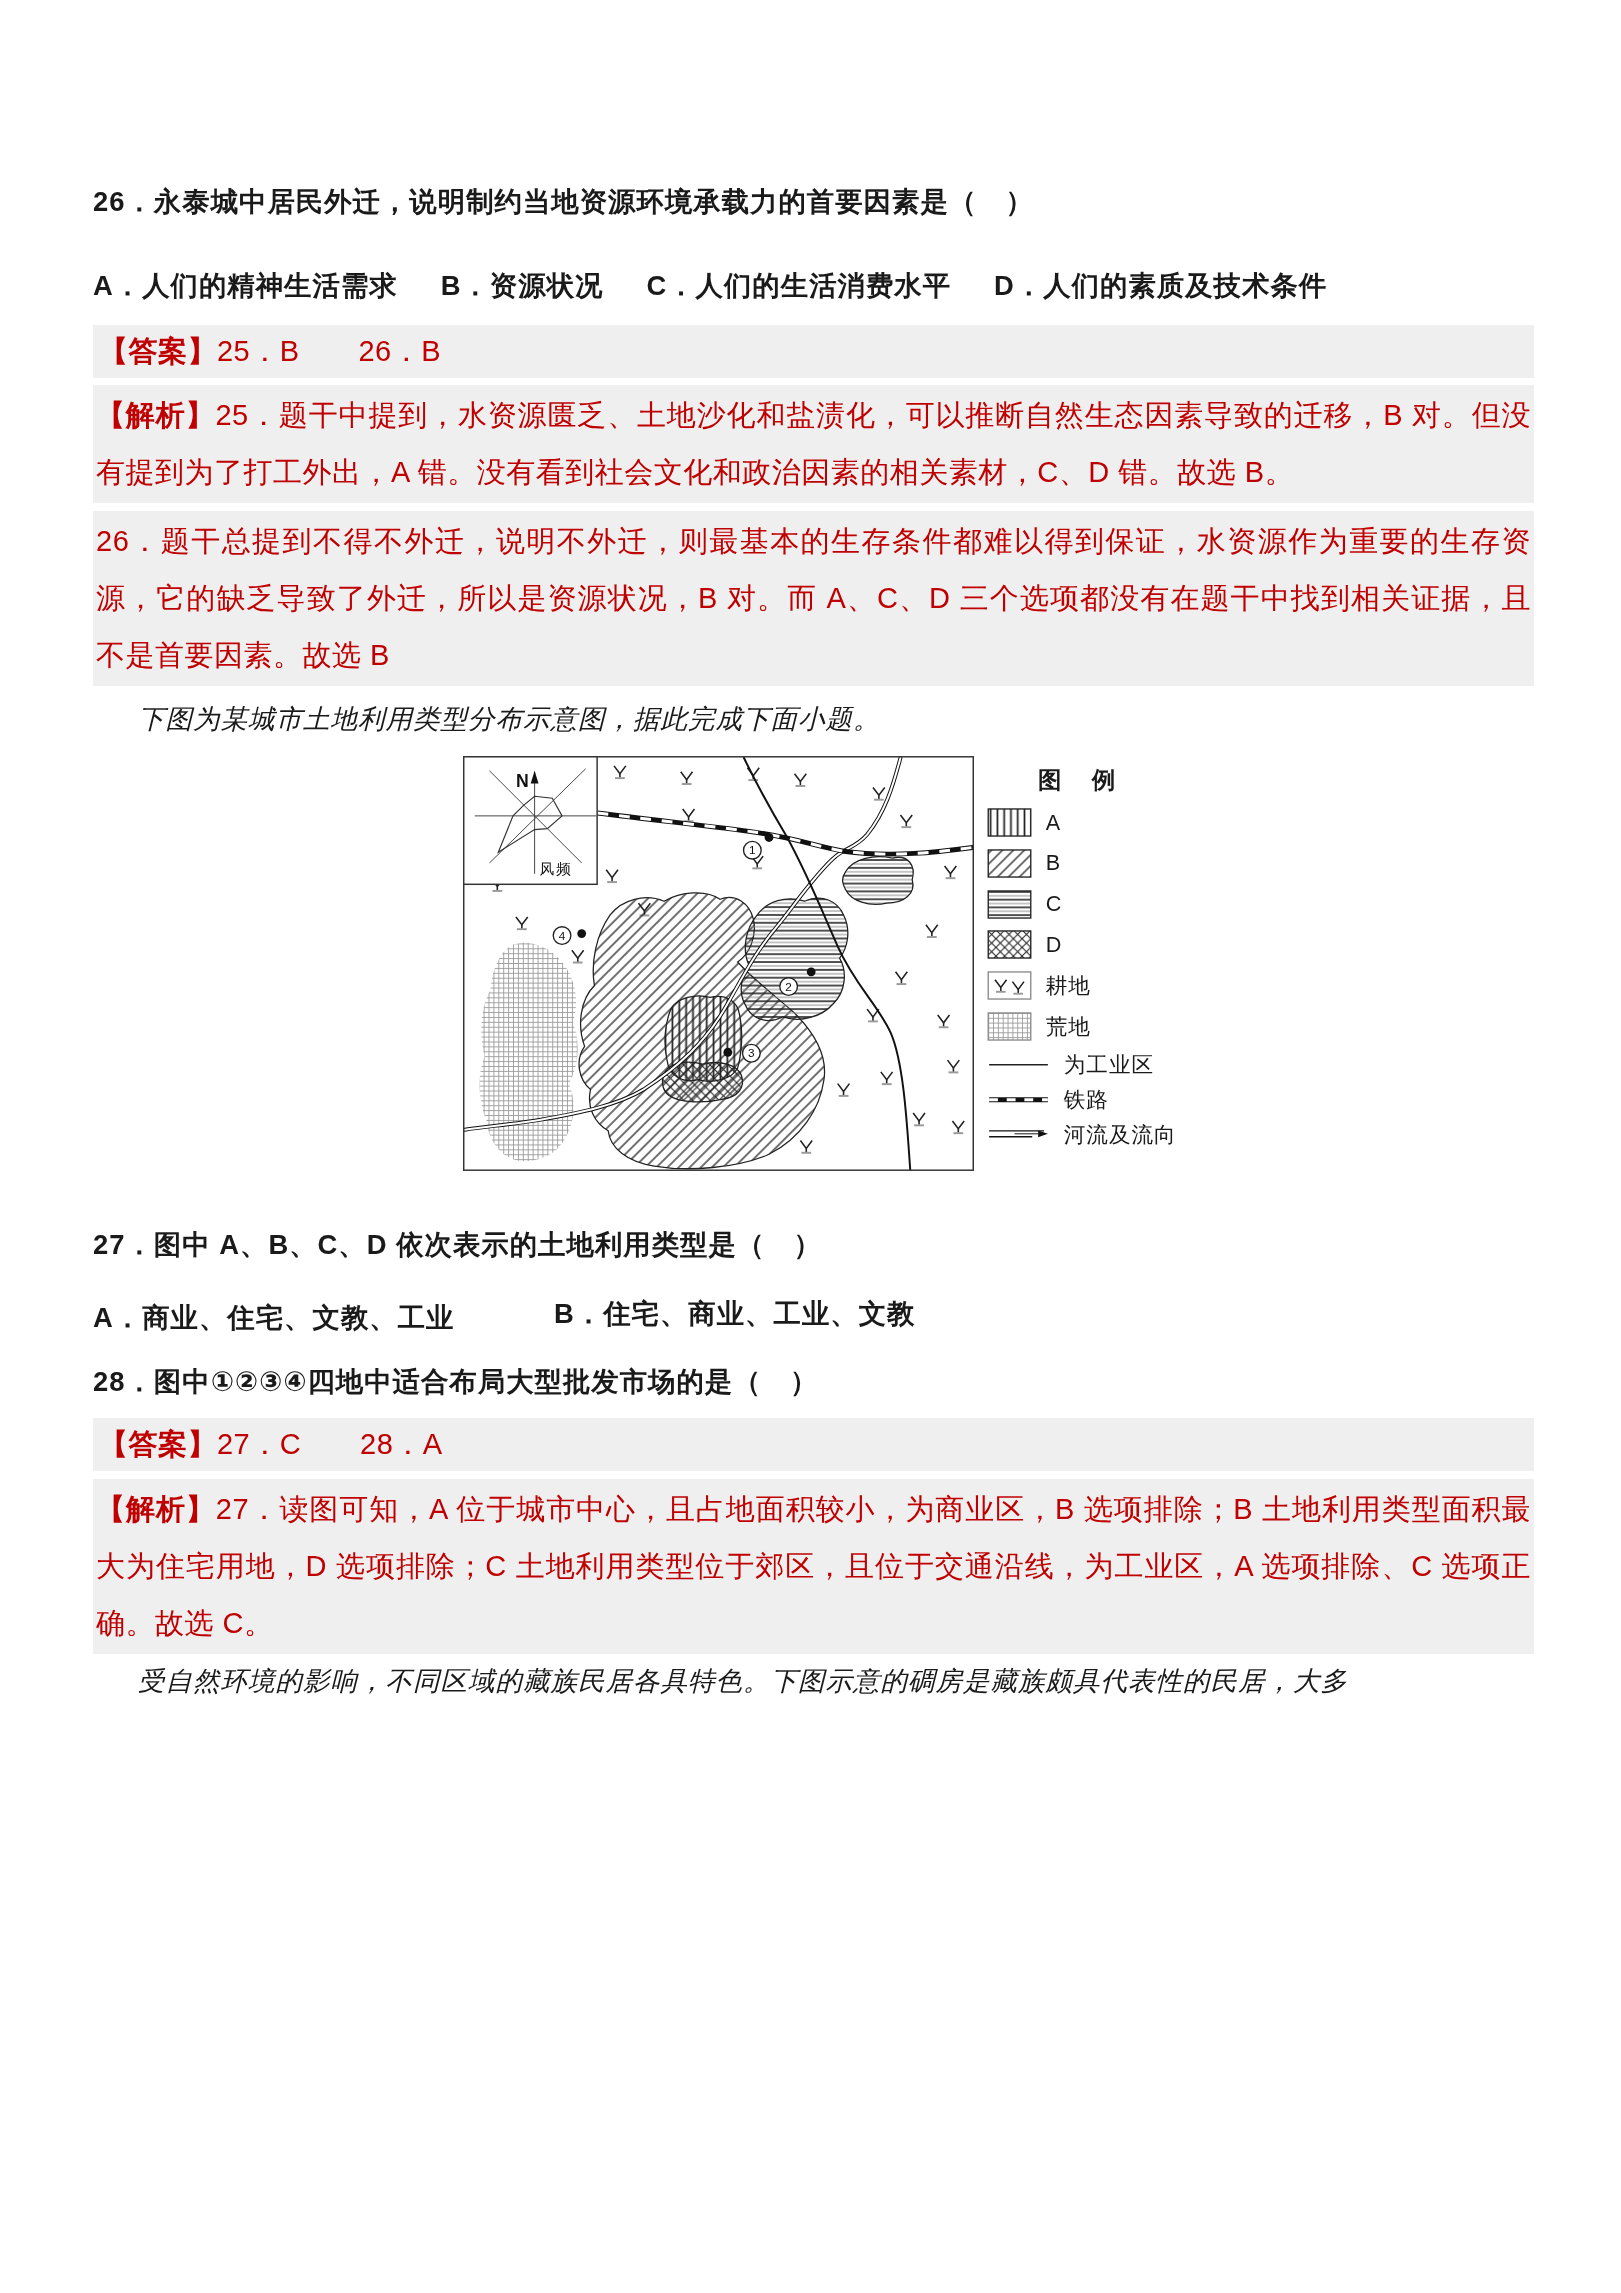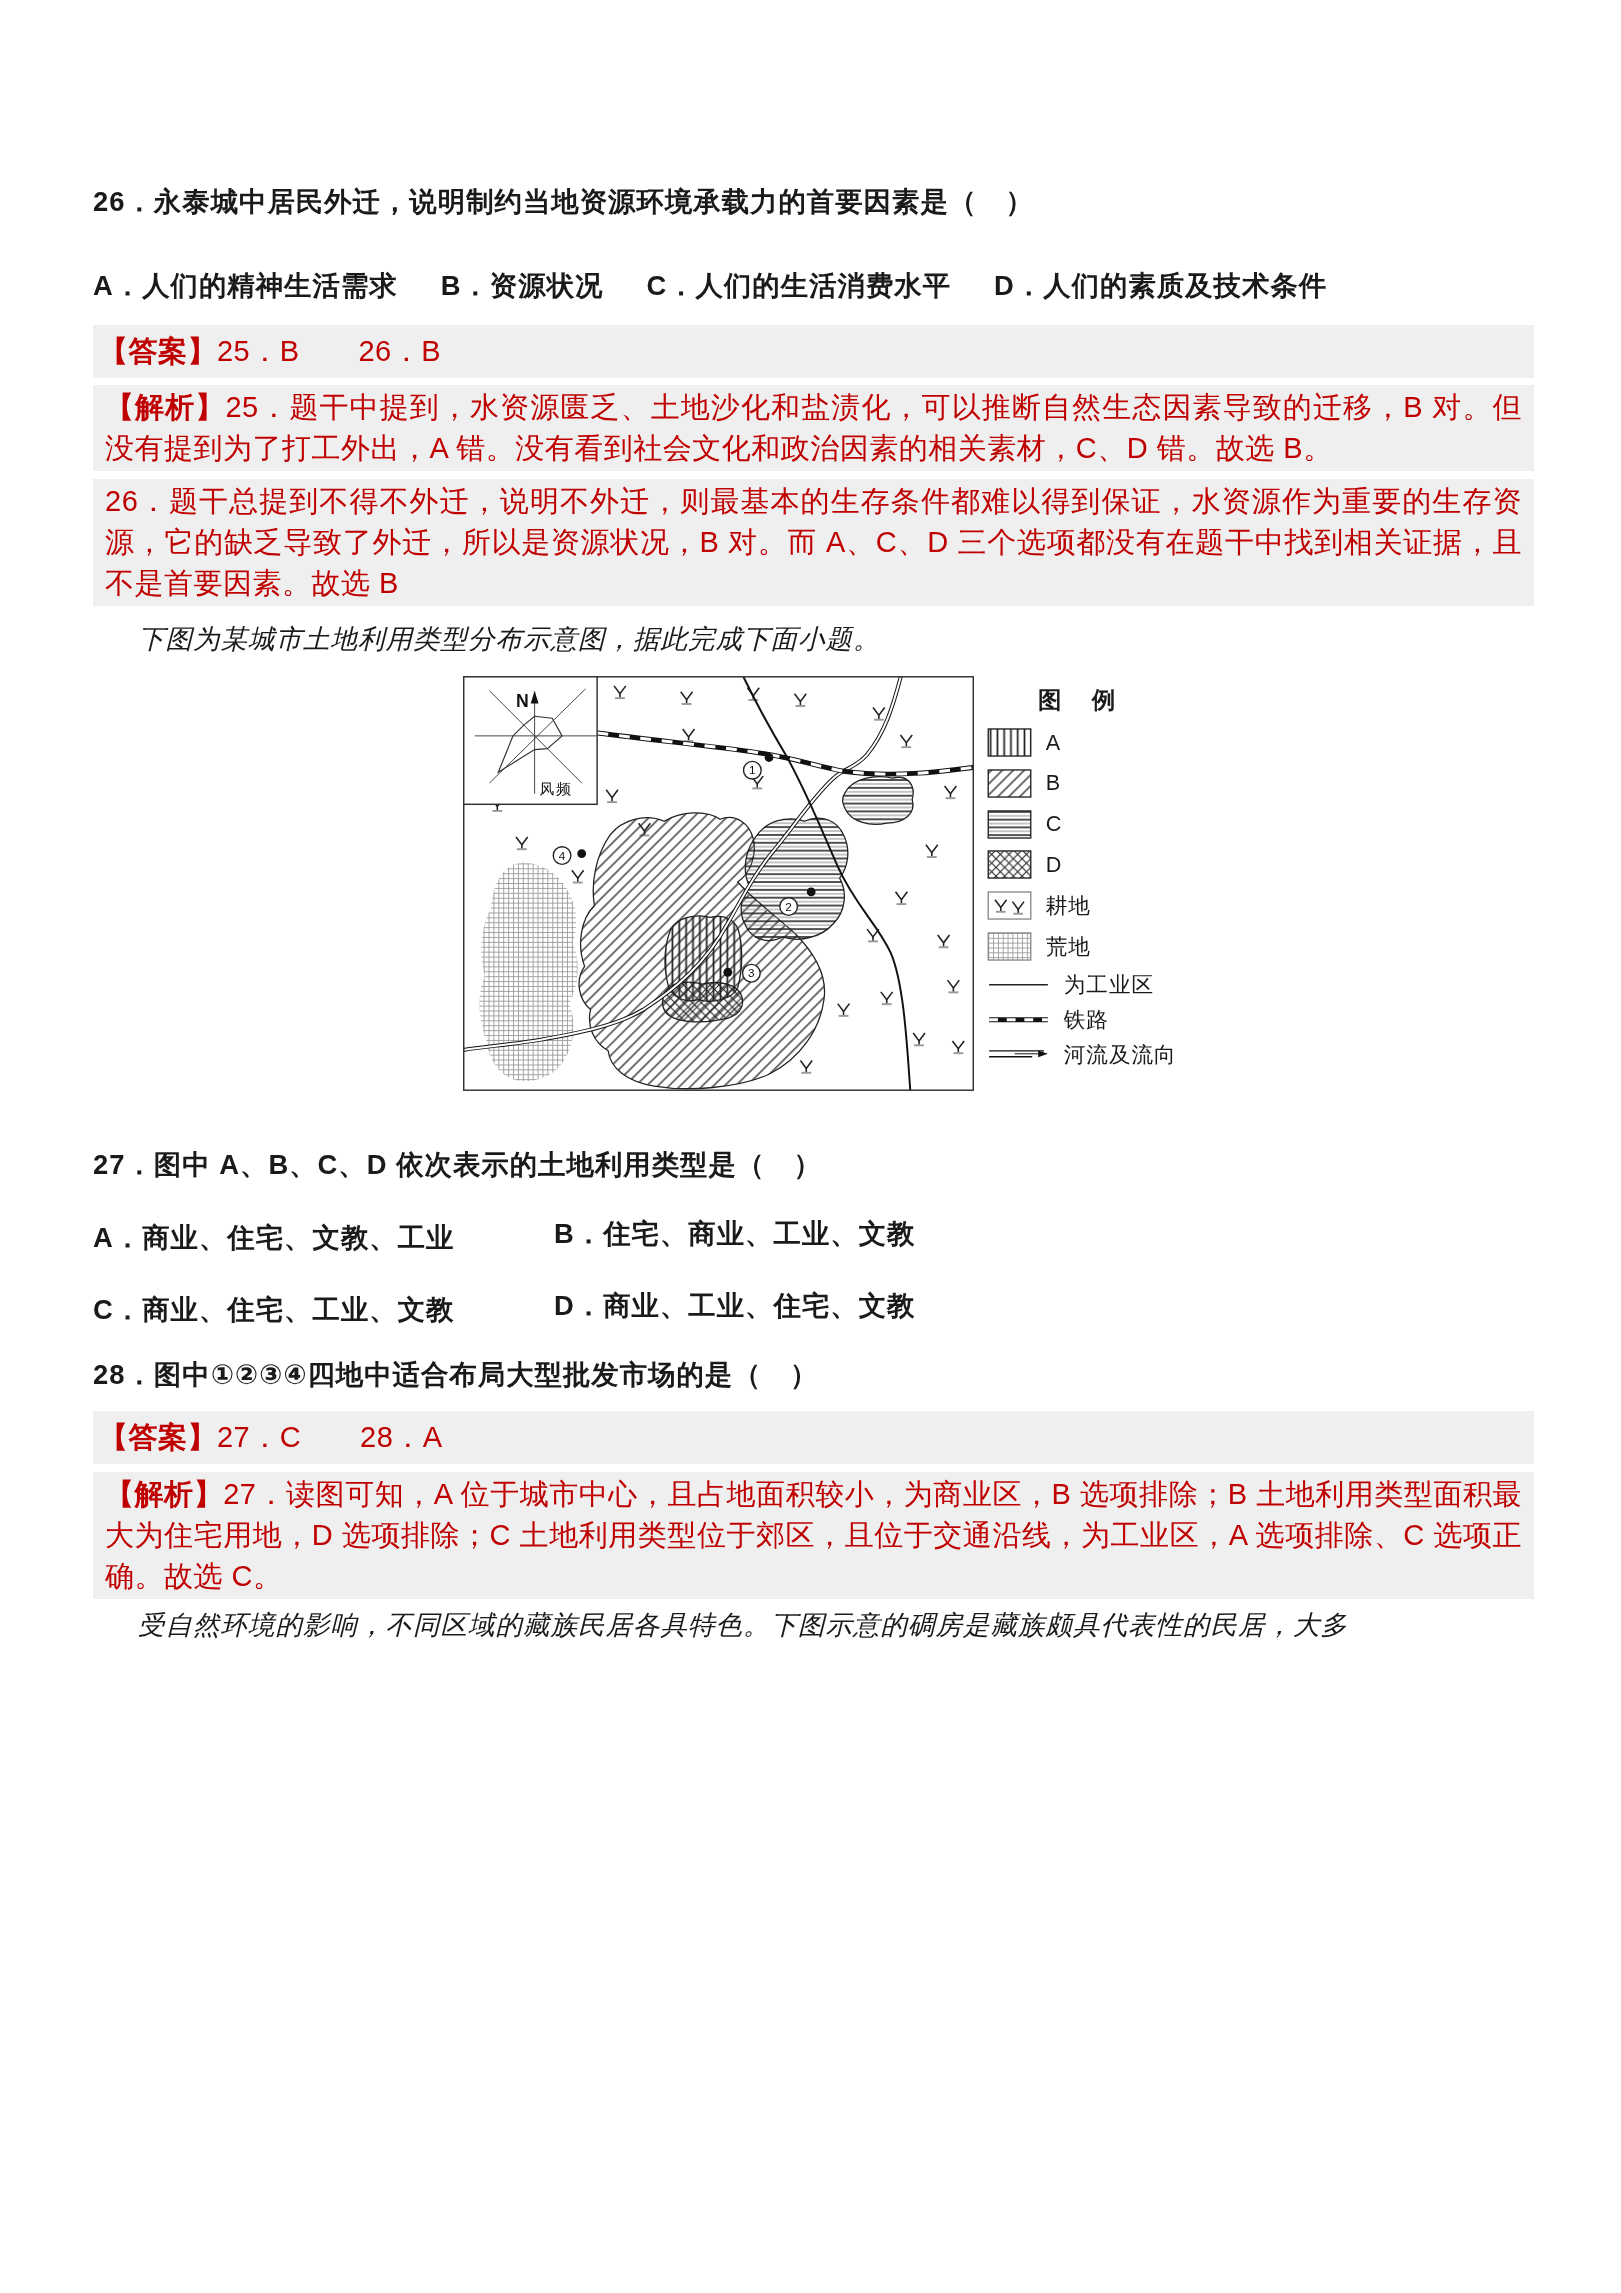--- a/index.html
+++ b/index.html
@@ -9,23 +9,23 @@
   }
   .content{position:absolute;left:93px;top:0;width:1441px;padding-top:182px;}
   .stem{font-size:27.4px;line-height:39px;font-weight:600;letter-spacing:1px;margin:0 0 45px 0;}
   .opts{display:flex;font-size:27.4px;line-height:39px;font-weight:600;letter-spacing:1px;margin:0 0 19.6px 0;align-items:center;}
   .opts.g44{gap:43px;}
   .opts .col{width:461px;margin-top:8px;}
   .opts .w215{width:211px;}
   .opts .w170{width:167px;}
   .q-block{margin-bottom:25.5px;}
   .red-p{
-    background:#efefef;color:#c00000;font-size:29px;line-height:41px;
+    background:#efefef;color:#c00000;font-size:29px;line-height:57px;
     letter-spacing:0.5px;text-align:justify;word-break:break-all;
-    margin:0 0 7.8px 0;padding:2px 12px;
+    margin:0 0 7.8px 0;padding:2px 3px;
   }
   .red-p.single{line-height:53px;padding:0 5.9px;}
   .red-p .lbl{font-weight:700;}
   .red-p.last{margin-bottom:13.7px;}
   .intro{
     font-family:"Liberation Serif","DejaVu Serif",serif;font-style:italic;
     font-size:26.5px;line-height:39px;margin:0;padding-left:45px;letter-spacing:1px;
   }
   .figure{position:relative;height:461px;margin-top:17.6px;}
   .map-svg{position:absolute;left:370px;top:0;}
@@ -234,24 +234,20 @@
       </div>
     </div>
   </div>
 
   <p class="stem sect-q" style="margin-bottom:25.5px">27．图中 A、B、C、D 依次表示的土地利用类型是（　）</p>
 
   <div class="opts q-block">
     <span class="col">A．商业、住宅、文教、工业</span>
     <span>B．住宅、商业、工业、文教</span>
   </div>
-  <div class="opts q-block">
-    <span class="col">C．商业、住宅、工业、文教</span>
-    <span>D．商业、工业、住宅、文教</span>
-  </div>
 
   <p class="stem" style="margin-bottom:17px">28．图中①②③④四地中适合布局大型批发市场的是（　）</p>
 
 
   <p class="red-p single"><span class="lbl">【答案】</span><span>27．C　　28．A</span></p>
   <p class="red-p"><span class="lbl">【解析】</span><span>27．读图可知，A 位于城市中心，且占地面积较小，为商业区，B 选项排除；B 土地利用类型面积最大为住宅用地，D 选项排除；C 土地利用类型位于郊区，且位于交通沿线，为工业区，A 选项排除、C 选项正确。故选 C。</span></p>
 
   <p class="intro" style="margin-top:7.8px">受自然环境的影响，不同区域的藏族民居各具特色。下图示意的碉房是藏族颇具代表性的民居，大多</p>
 
 </div>

